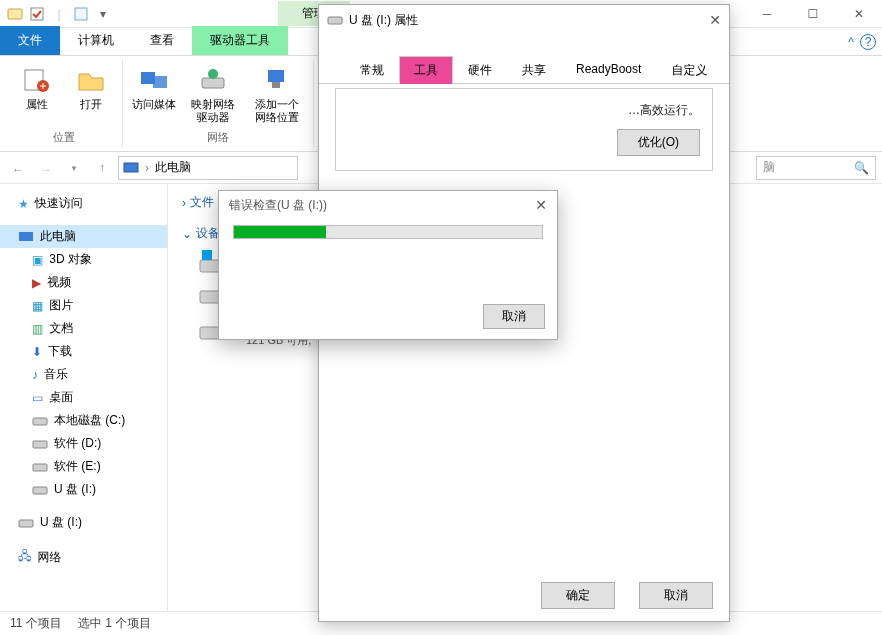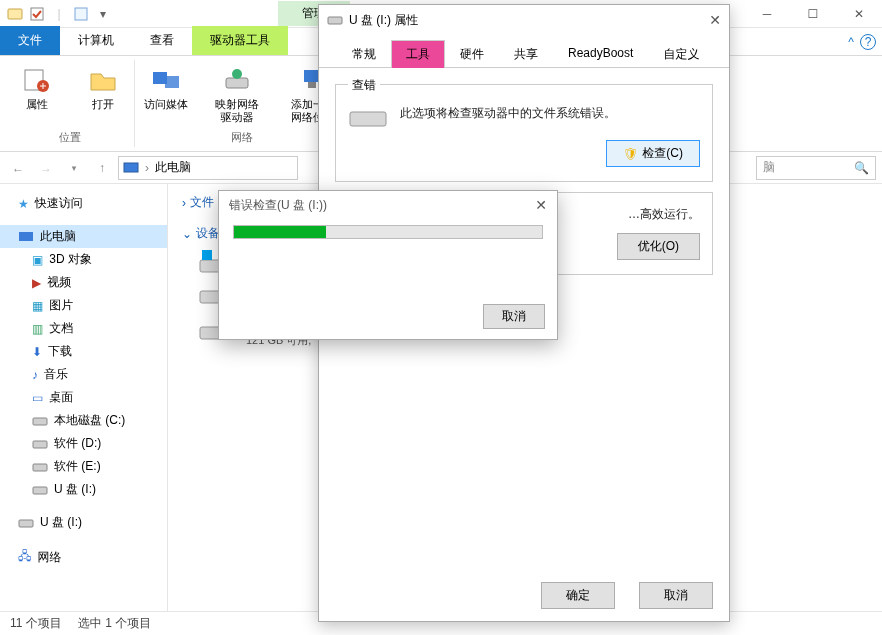--- a/index.html
+++ b/index.html
@@ -7,25 +7,25 @@
 .titlebar{height:28px;display:flex;align-items:center;background:#fff;border-bottom:1px solid #e5e5e5;}
 .titlebar .qat{display:flex;align-items:center;gap:4px;padding:0 6px;}
 .qat-item{width:18px;height:18px;display:flex;align-items:center;justify-content:center;}
 .titlebar .ctx{margin-left:160px;background:#d5f0d5;padding:4px 24px;font-size:12px;}
 .titlebar .crumb{margin-left:8px;color:#666;}
 .wincontrols{position:absolute;right:0;top:0;display:flex;}
 .wincontrols div{width:46px;height:28px;display:flex;align-items:center;justify-content:center;color:#555;}
 .ribbon-tabs{height:28px;display:flex;align-items:flex-end;border-bottom:1px solid #dadada;}
 .ribbon-tab{padding:6px 18px;cursor:default;}
 .ribbon-tab.file{background:#1979ca;color:#fff;}
-.ribbon-tab.ctxtab{background:#bef264;}
+.ribbon-tab.ctxtab{background:#86efac;}
 .help-caret{position:absolute;right:6px;top:34px;display:flex;gap:6px;align-items:center;}
 .ribbon{height:96px;border-bottom:1px solid #dadada;display:flex;padding:4px 6px;}
 .rgroup{display:flex;flex-direction:column;align-items:center;padding:0 6px;border-right:1px solid #e5e5e5;}
-.rgroup .items{display:flex;gap:16px;flex:1;}
+.rgroup .items{display:flex;gap:4px;flex:1;}
 .rbtn{display:flex;flex-direction:column;align-items:center;justify-content:flex-start;width:50px;padding-top:4px;}
 .rbtn .ico{width:32px;height:32px;display:flex;align-items:center;justify-content:center;}
 .rbtn .lbl{font-size:11px;text-align:center;line-height:13px;margin-top:2px;}
 .rgroup .grouplabel{font-size:11px;color:#666;padding:2px 0;}
 .navbar{height:32px;display:flex;align-items:center;gap:4px;padding:2px 6px;border-bottom:1px solid #e5e5e5;}
 .navbtn{width:24px;height:24px;display:flex;align-items:center;justify-content:center;color:#888;}
 .addr{flex:1;height:24px;border:1px solid #ccc;display:flex;align-items:center;padding:0 4px;gap:6px;max-width:180px;}
 .search{width:120px;height:24px;border:1px solid #ccc;margin-left:auto;display:flex;align-items:center;padding:0 6px;color:#888;}
 .body{display:flex;height:calc(100% - 28px - 28px - 96px - 32px - 24px);}
 .tree{width:168px;border-right:1px solid #e5e5e5;padding:8px 0;overflow:hidden;}
@@ -36,21 +36,21 @@
 .grp{margin-bottom:14px;}
 .grp-h{color:#1a5fb4;font-size:12px;margin-bottom:6px;display:flex;align-items:center;gap:4px;}
 .drive{display:flex;align-items:center;gap:10px;margin:6px 0 6px 14px;}
 .drive .dico{width:40px;height:28px;display:flex;align-items:center;justify-content:center;}
 .drive .meta .bar{width:110px;height:14px;background:#1e90ff;border:1px solid #999;margin-bottom:3px;}
 .drive .meta .txt{font-size:11px;color:#555;}
 .status{position:absolute;bottom:0;left:0;right:0;height:24px;border-top:1px solid #e5e5e5;display:flex;align-items:center;padding:0 10px;gap:16px;color:#444;font-size:11px;}
 .propdlg{position:absolute;left:318px;top:4px;width:412px;height:618px;background:#fff;border:1px solid #aaa;box-shadow:0 4px 16px rgba(0,0,0,.25);}
 .propdlg .pt{height:30px;display:flex;align-items:center;padding:0 8px;gap:6px;}
 .propdlg .pt .cls{margin-left:auto;color:#555;font-size:14px;}
-.propdlg .ptabs{display:flex;border-bottom:1px solid #ccc;padding-left:18px;margin-top:4px;text-align:center;}
+.propdlg .ptabs{display:flex;border-bottom:1px solid #ccc;padding-left:26px;margin-top:20px;text-align:center;}
 .ptab{padding:5px 14px;border:1px solid transparent;border-bottom:none;position:relative;top:1px;}
 .ptab.act{border-color:#ccc;background:#ec4899;}
 .fieldset{border:1px solid #ccc;margin:16px 16px 10px;padding:10px 12px 14px;}
 .fieldset .leg{position:relative;top:-18px;background:#fff;padding:0 4px;display:inline-block;}
 .fieldset .row{display:flex;align-items:flex-start;gap:12px;margin-top:-8px;}
 .fieldset .desc{font-size:12px;color:#222;line-height:18px;}
 .fieldset .actbtn{margin-left:auto;margin-top:10px;padding:4px 16px;border:1px solid #3399ff;background:#e5f1fb;display:flex;align-items:center;gap:4px;}
 .fieldset .actbtn2{margin-left:auto;margin-top:10px;padding:4px 20px;border:1px solid #adadad;background:#e1e1e1;}
 .propdlg .dlgbtns{position:absolute;bottom:12px;right:16px;display:flex;gap:24px;}
 .propdlg .dlgbtns button{padding:4px 24px;border:1px solid #adadad;background:#e1e1e1;}
@@ -337,37 +337,20 @@
     <span class="cls">✕</span>
   </div>
   <div class="ptabs">
     <div class="ptab">常规</div>
     <div class="ptab act">工具</div>
     <div class="ptab">硬件</div>
     <div class="ptab">共享</div>
     <div class="ptab">ReadyBoost</div>
     <div class="ptab">自定义</div>
   </div>
-  <div class="fieldset">
-    <span class="leg">查错</span>
-    <div class="row">
-      <span>
-          <svg width="40" height="26">
-            <rect x="2" y="8" width="36" height="14" rx="2" fill="#d8d8d8" stroke="#999"></rect>
-          </svg>
-        </span>
-      <span class="desc">此选项将检查驱动器中的文件系统错误。</span>
-    </div>
-    <div style="display:flex;">
-        <button class="actbtn">
-          <span style="color:#f0b400;">🛡</span>
-          <span>检查(C)</span>
-        </button>
-      </div>
-  </div>
   <div class="fieldset" style="margin-top:4px;">
     <div class="row" style="margin-top:2px;">
       <span class="desc" style="margin-left:auto;">…高效运行。</span>
     </div>
     <div style="display:flex;">
         <button class="actbtn2">优化(O)</button>
       </div>
   </div>
   <div class="dlgbtns">
     <button>确定</button>

